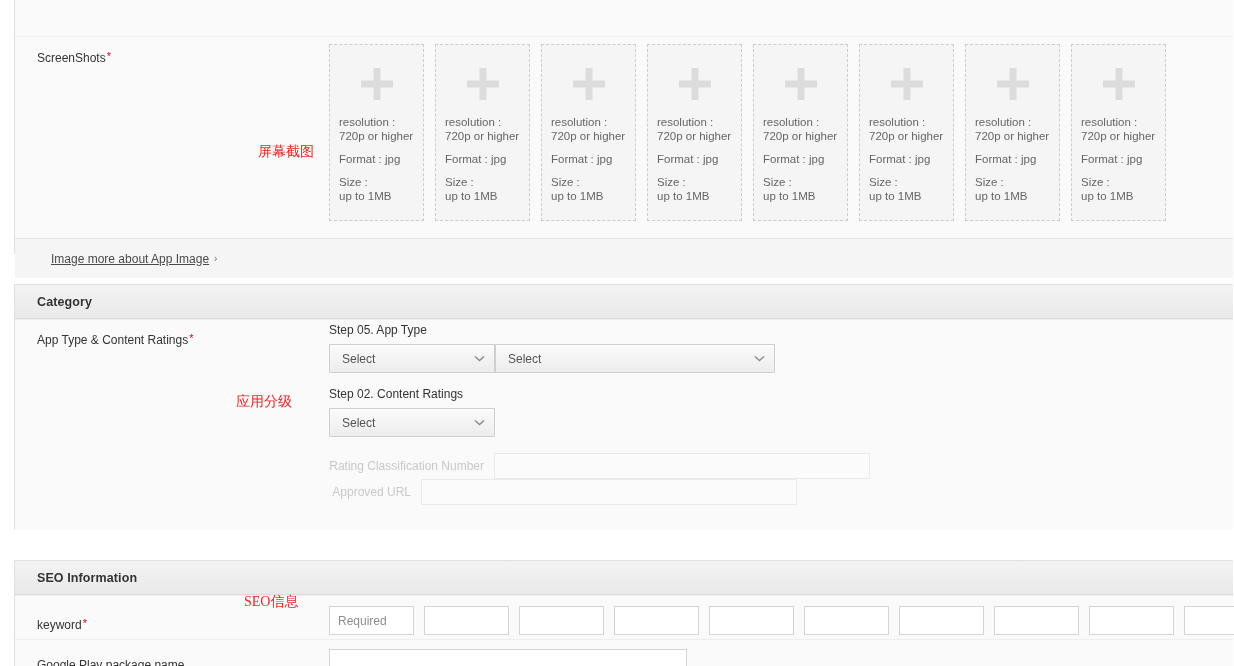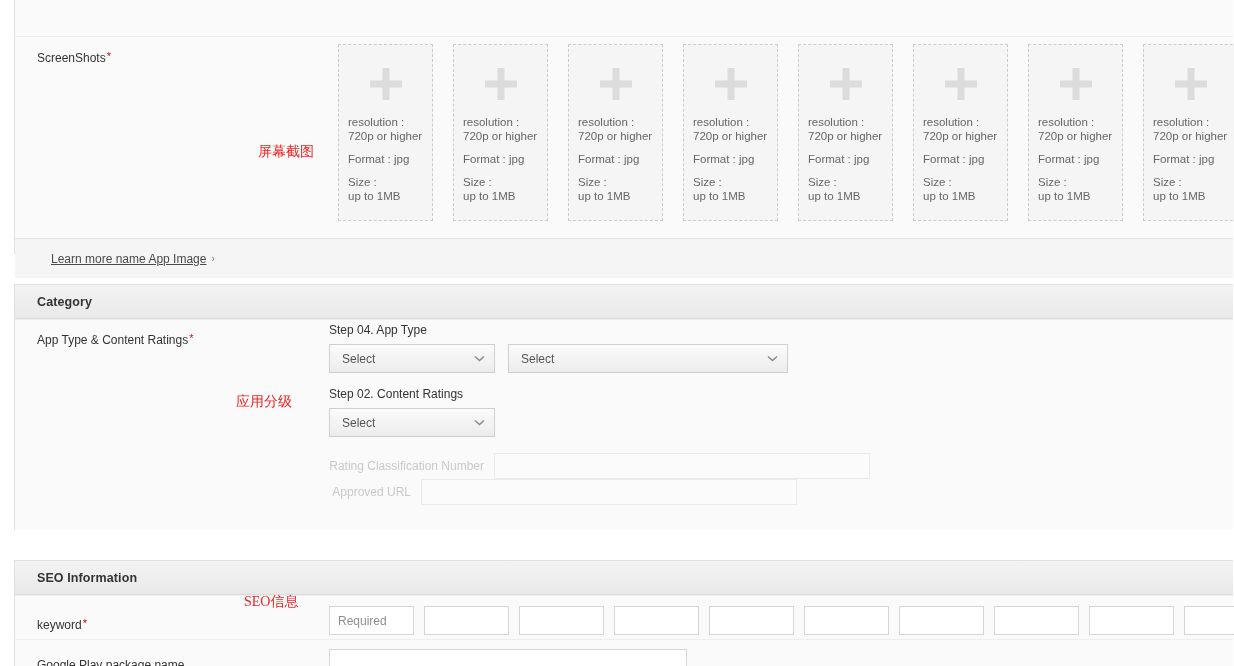--- a/index.html
+++ b/index.html
@@ -90,21 +90,20 @@
   .shot-box {
     width: 95px;
     flex: 0 0 95px;
     height: 177px;
     border: 1px dashed #cccccc;
     background: #f5f5f5;
     box-sizing: border-box;
     padding: 8px 9px 0 9px;
     position: relative;
     cursor: pointer;
-    margin-left: 9px;
   }
   .plus-icon {
     height: 62px;
     display: flex;
     align-items: center;
     justify-content: center;
   }
   .plus-icon svg { display: block; }
   .shot-line {
     font-size: 11.5px;
@@ -139,21 +138,21 @@
 
   
   .step-label {
     font-size: 12px;
     color: #333333;
     margin-bottom: 7px;
   }
   .ctrl-line {
     display: flex;
     align-items: center;
-    gap: 13px;
+    gap: 0;
     margin-bottom: 14px;
   }
   .select {
     height: 29px;
     background: linear-gradient(to bottom, #fbfbfb 0%, #ececec 100%);
     border: 1px solid #cfcfcf;
     box-sizing: border-box;
     display: flex;
     align-items: center;
     justify-content: space-between;
@@ -385,37 +384,37 @@
               <span>Size :</span><br>
               <span>up to 1MB</span>
             </div>
           </div>
 
         </div>
       </div>
     </div>
 
     <div class="learn-bar">
-      <span class="learn-link">Learn more name App Image</span>
+      <span class="learn-link">Image more about App Image</span>
       <span class="learn-caret">›</span>
     </div>
   </div>
 
   <div class="panel" style="top:284px; height:246px;">
     <div class="panel-head">
       <span class="panel-head-title">Category</span>
     </div>
 
     <div class="form-row" style="height:211px;">
       <div class="row-label" style="padding-top:13px;">
         <span>App Type &amp; Content Ratings</span><span class="req">*</span>
       </div>
 
       <div class="row-field" style="padding-top:3px;">
-        <div class="step-label">Step 04. App Type</div>
+        <div class="step-label">Step 05. App Type</div>
         <div class="ctrl-line">
           <div class="select w-narrow">
             <span>Select</span>
             <span class="chev">
               <svg width="11" height="7" viewBox="0 0 11 7">
                   <path d="M1 1.4 L5.5 5.6 L10 1.4" fill="none" stroke="#8a8a8a" stroke-width="1.4"></path>
                 </svg>
             </span>
           </div>
           <div class="select w-wide">

